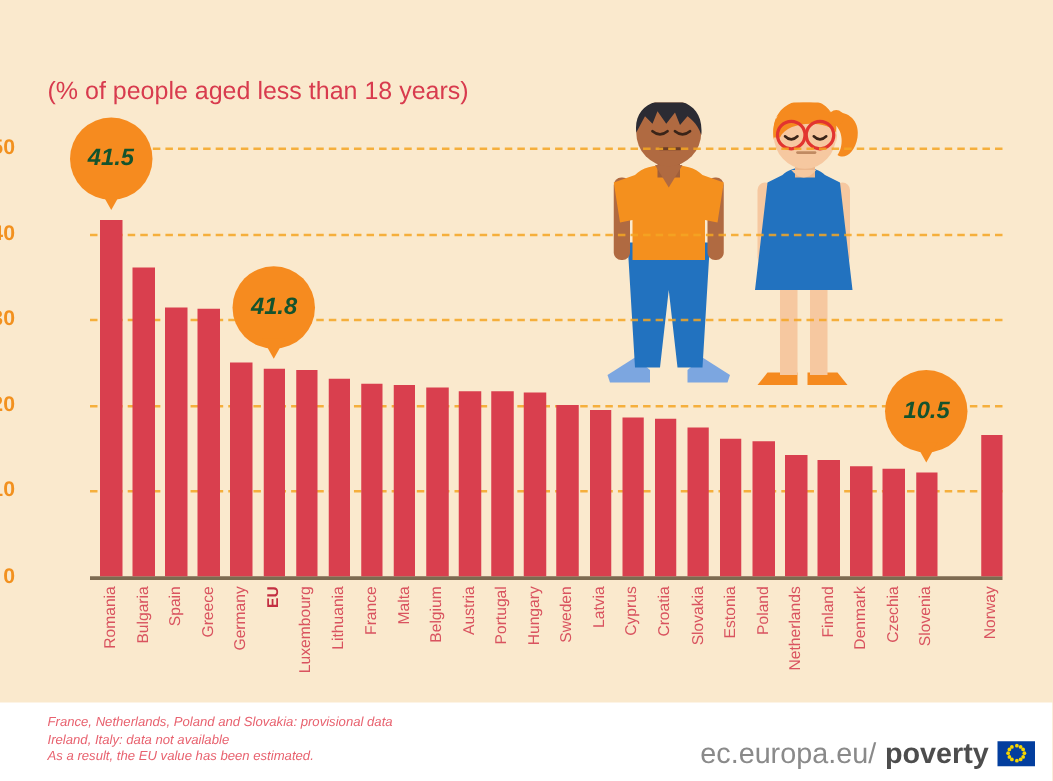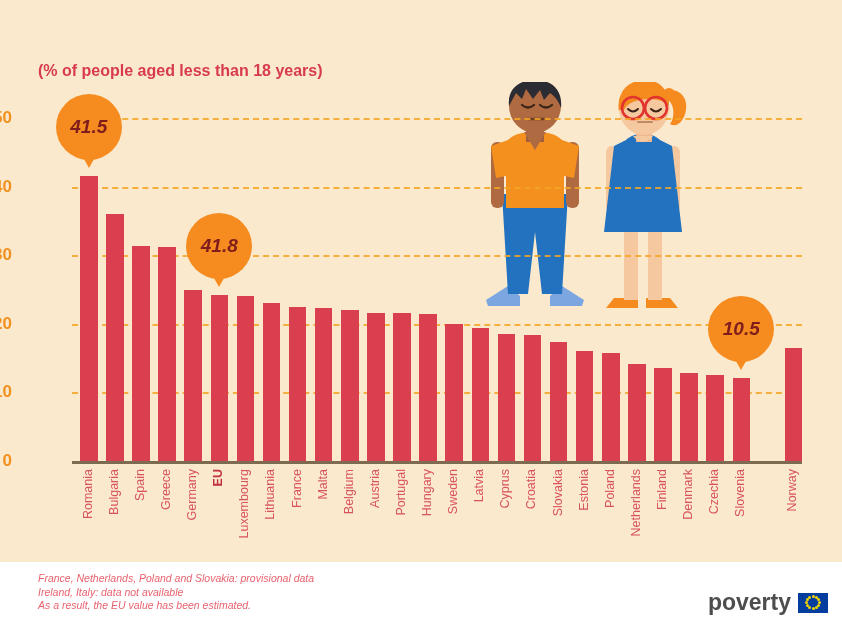--- a/index.html
+++ b/index.html
@@ -17,21 +17,21 @@
   }
 
   
   .title{
     position:absolute;left:36px;top:22px;
     font-size:27px;font-weight:bold;font-style:italic;
     color:#f28b21;letter-spacing:-0.4px;white-space:nowrap;
   }
   .subtitle{
     position:absolute;left:38px;top:62px;
-    font-size:16px;font-weight:bold;
+    font-size:20px;font-weight:normal;
     color:#d83b4e;white-space:nowrap;
   }
 
   
   .plot{
     position:absolute;
     left:80px;top:118px;
     width:722px;height:343px;
   }
   .gridline{
@@ -67,21 +67,21 @@
   .barlabel.eu{font-weight:bold;color:#c32f42;}
 
   
   .callout{position:absolute;width:66px;height:66px;}
   .callout .disc{
     position:absolute;left:0;top:0;width:66px;height:66px;
     border-radius:50%;background:#f68b1f;
     display:flex;align-items:center;justify-content:center;
   }
   .callout .disc span{
-    font-size:19px;font-weight:bold;font-style:italic;color:#7f1d1d;
+    font-size:19px;font-weight:bold;font-style:italic;color:#14532d;
   }
   .callout .tail{
     position:absolute;left:50%;top:58px;
     margin-left:-9px;
     width:0;height:0;
     border-left:9px solid transparent;
     border-right:9px solid transparent;
     border-top:16px solid #f68b1f;
   }
 
@@ -277,20 +277,21 @@
       </div>
   </div>
 
   <div class="footer"></div>
   <div class="notes">
     <div>France, Netherlands, Poland and Slovakia: provisional data</div>
     <div>Ireland, Italy: data not available</div>
     <div>As a result, the EU value has been estimated.</div>
   </div>
   <div class="brand">
+    <span>ec.europa.eu/</span>
       <span class="b-strong">poverty</span>
     <span class="euflag" id="euflag">
         <i style="left: 13.5px; top: 2.2px;"></i>
         <i style="left: 16.65px; top: 3.04404px;"></i>
         <i style="left: 18.956px; top: 5.35px;"></i>
         <i style="left: 19.8px; top: 8.5px;"></i>
         <i style="left: 18.956px; top: 11.65px;"></i>
         <i style="left: 16.65px; top: 13.956px;"></i>
         <i style="left: 13.5px; top: 14.8px;"></i>
         <i style="left: 10.35px; top: 13.956px;"></i>

